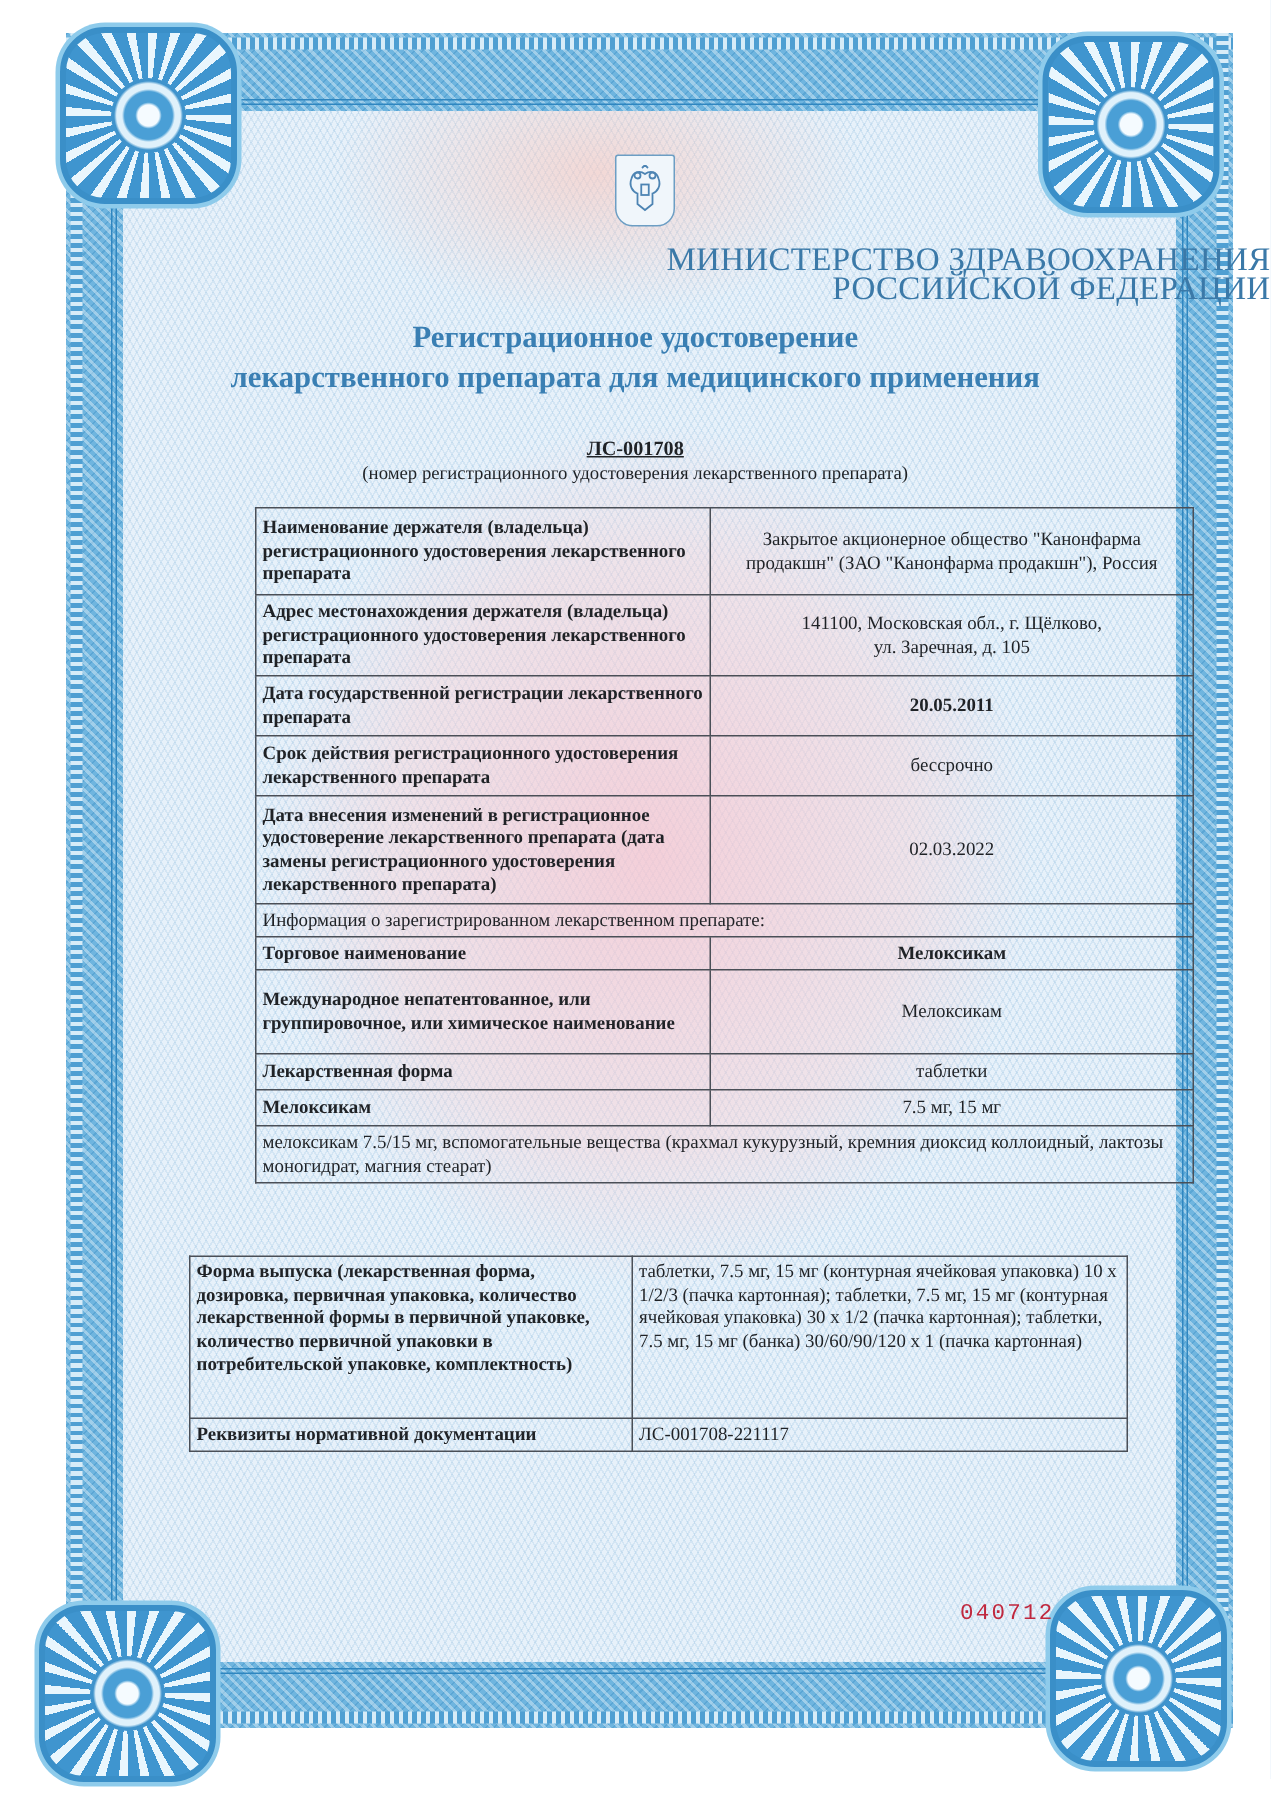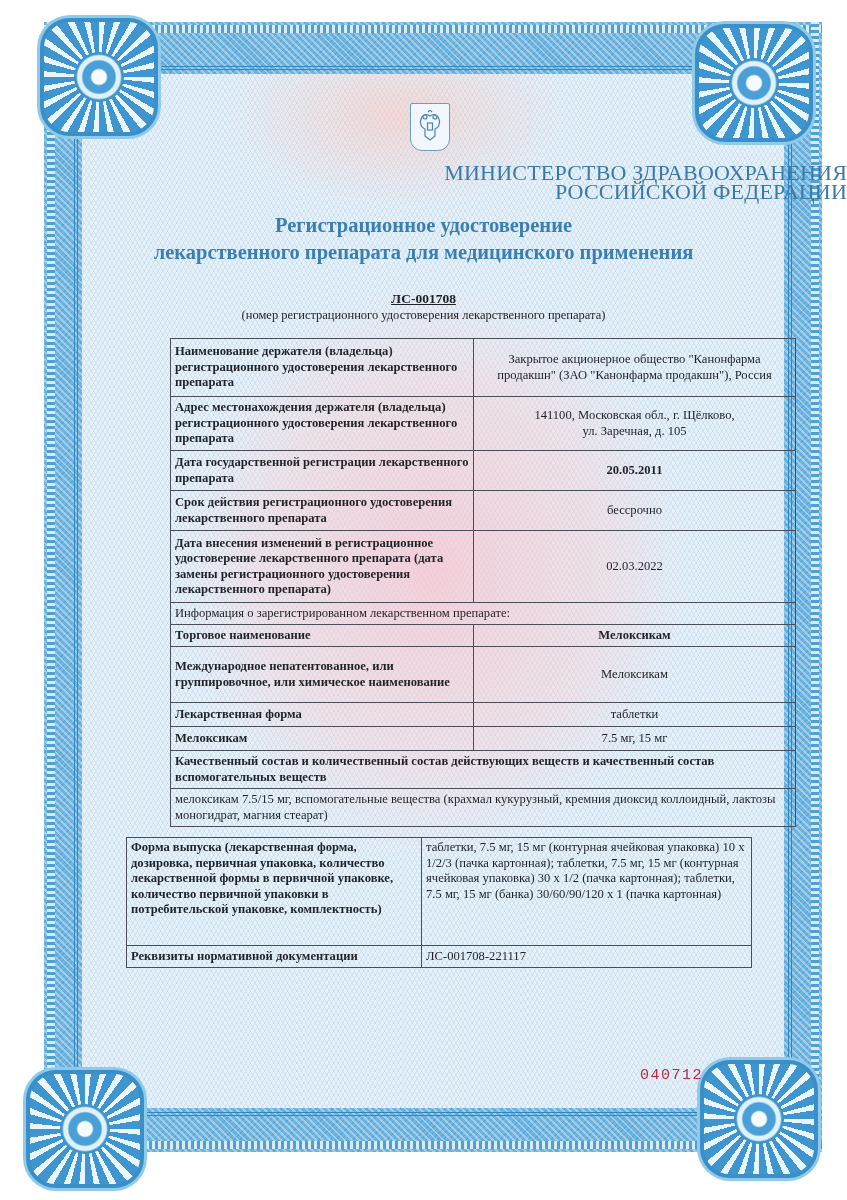--- a/index.html
+++ b/index.html
@@ -189,23 +189,20 @@
   </tr>
   <tr style="height:24px">
     <td class="lbl">Лекарственная форма</td>
     <td class="val">таблетки</td>
   </tr>
   <tr style="height:24px">
     <td class="lbl">Мелоксикам</td>
     <td class="val">7.5 мг, 15 мг</td>
   </tr>
   <tr style="height:38px">
-    <td colspan="2" class="span-bold">Качественный состав и количественный состав действующих веществ и качественный состав вспомогательных веществ</td>
-  </tr>
-  <tr style="height:38px">
     <td colspan="2" class="span-left">мелоксикам 7.5/15 мг, вспомогательные вещества (крахмал кукурузный, кремния диоксид коллоидный, лактозы моногидрат, магния стеарат)</td>
   </tr>
 </tbody>
   </table>
 
 <table class="lower" style="top:837px">
   <tbody>
       <tr style="height:108px">
     <td class="lbl">Форма выпуска (лекарственная форма, дозировка, первичная упаковка, количество лекарственной формы в первичной упаковке, количество первичной упаковки в потребительской упаковке, комплектность)</td>
     <td class="val">таблетки, 7.5 мг, 15 мг (контурная ячейковая упаковка) 10 х 1/2/3 (пачка картонная); таблетки, 7.5 мг, 15 мг (контурная ячейковая упаковка) 30 х 1/2 (пачка картонная); таблетки, 7.5 мг, 15 мг (банка) 30/60/90/120 х 1 (пачка картонная)</td>

